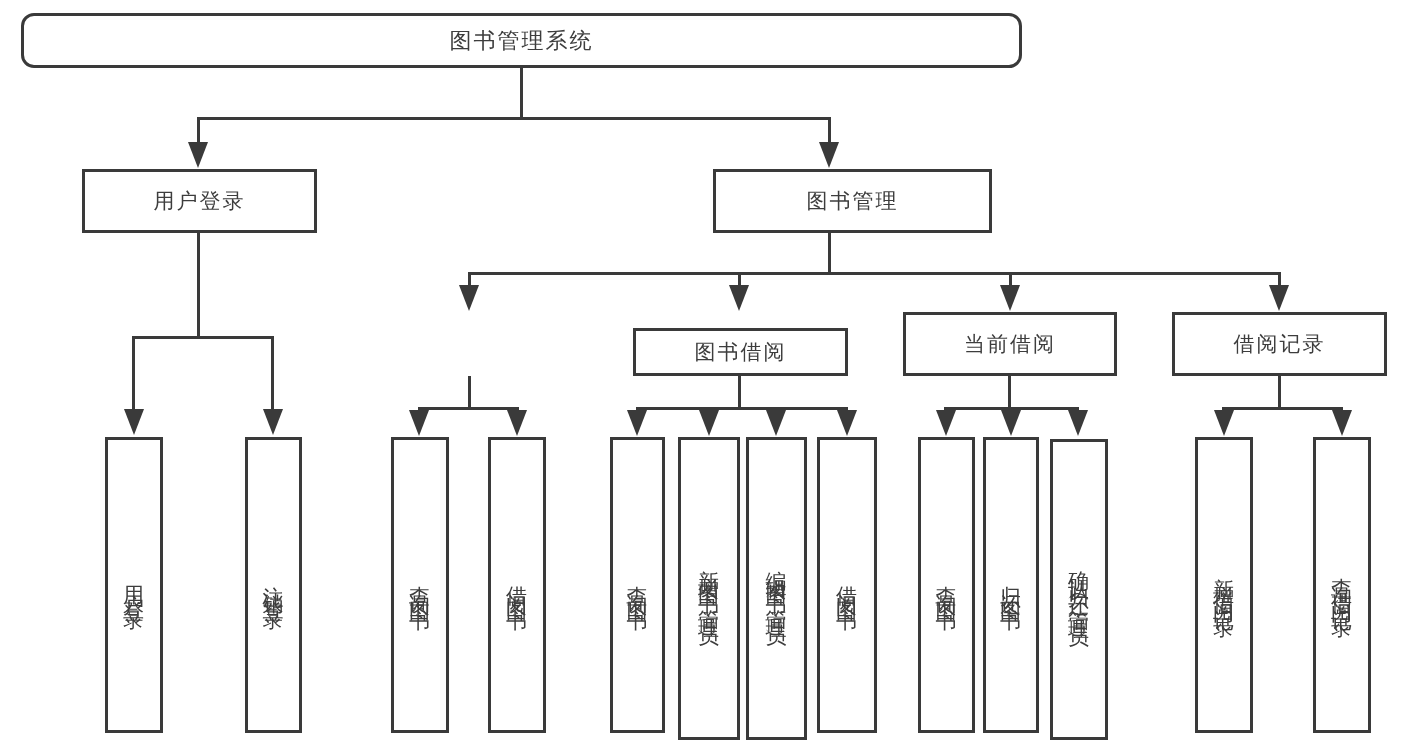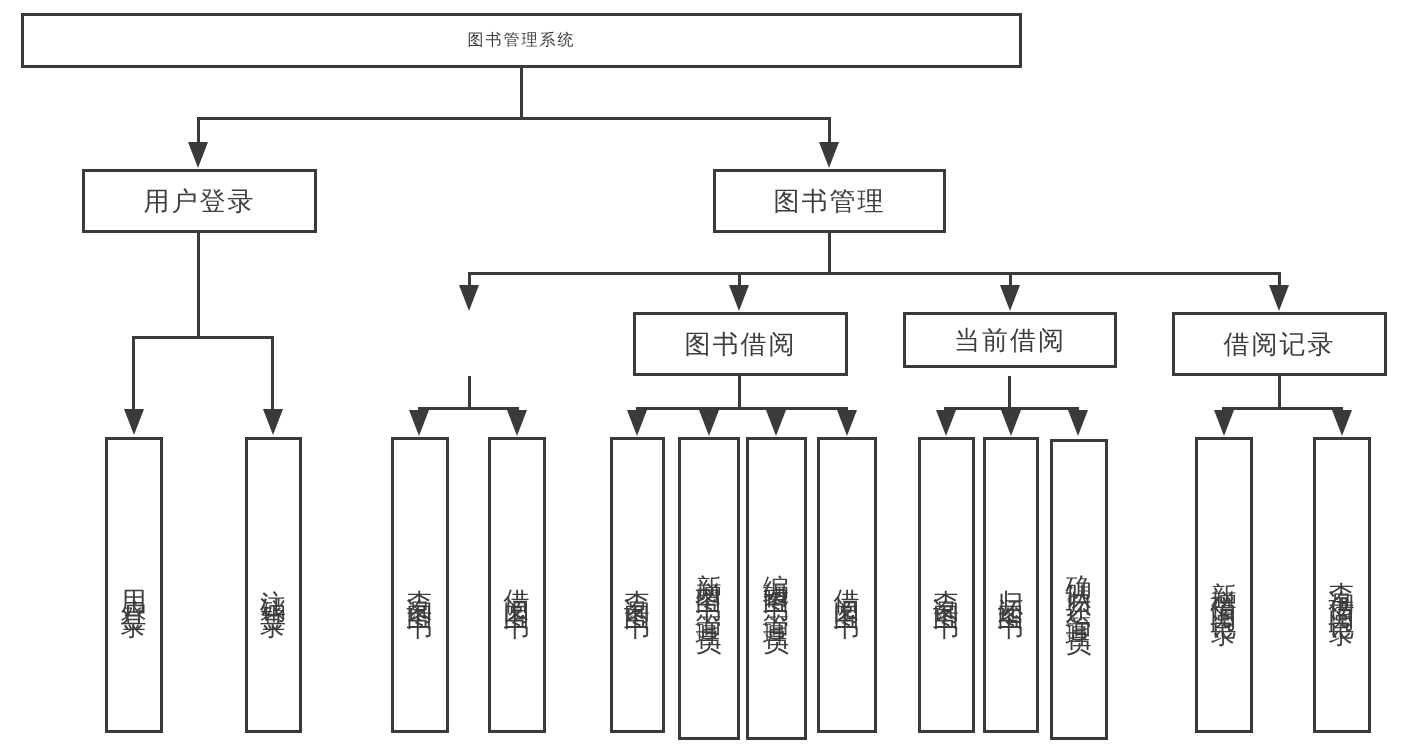--- a/index.html
+++ b/index.html
@@ -5,23 +5,23 @@
   html,body{margin:0;padding:0;background:#ffffff;}
   .canvas{
     position:relative;width:1405px;height:747px;background:#ffffff;
     font-family:"Liberation Sans","DejaVu Sans",sans-serif;
     color:#3d3d3d;overflow:hidden;
   }
   .box{
     position:absolute;box-sizing:border-box;
     border:3px solid #3a3a3a;background:#ffffff;
     display:flex;align-items:center;justify-content:center;
-    font-size:26px;letter-spacing:2px;color:#3d3d3d;
+    font-size:21px;letter-spacing:2px;color:#3d3d3d;
   }
-  .root{font-size:16px;}
+  .root{font-size:22px;border-radius:13px;}
   .leaf span{
     writing-mode:vertical-rl;text-orientation:mixed;
     letter-spacing:8px;line-height:1;display:block;
   }
   .vl{position:absolute;width:3px;background:#3a3a3a;}
   .hl{position:absolute;height:3px;background:#3a3a3a;}
   .arrow{
     position:absolute;width:0;height:0;
     border-left:10px solid transparent;border-right:10px solid transparent;
     border-top:26px solid #3a3a3a;
@@ -40,42 +40,42 @@
   <div class="box root" style="left:21px;top:13px;width:1001px;height:55px;">图书管理系统</div>
 
   <div class="vl" style="left:520px;top:68px;height:49px;"></div>
   <div class="hl" style="left:197px;top:117px;width:634px;"></div>
   <div class="vl" style="left:197px;top:117px;height:28px;"></div>
   <div class="arrow" style="left:188px;top:142px;"></div>
   <div class="vl" style="left:828px;top:117px;height:28px;"></div>
   <div class="arrow" style="left:819px;top:142px;"></div>
 
   <div class="box" style="left:82px;top:169px;width:235px;height:64px;">用户登录</div>
-  <div class="box" style="left:713px;top:169px;width:233px;height:64px;">图书管理</div>
+  <div class="box" style="left:713px;top:169px;width:279px;height:64px;">图书管理</div>
 
   <div class="vl" style="left:197px;top:233px;height:103px;"></div>
   <div class="hl" style="left:132px;top:336px;width:142px;"></div>
   <div class="vl" style="left:132px;top:336px;height:73px;"></div>
   <div class="arrow" style="left:124px;top:409px;"></div>
   <div class="vl" style="left:271px;top:336px;height:73px;"></div>
   <div class="arrow" style="left:263px;top:409px;"></div>
 
   <div class="vl" style="left:828px;top:233px;height:39px;"></div>
   <div class="hl" style="left:468px;top:272px;width:813px;"></div>
   <div class="vl" style="left:468px;top:272px;height:14px;"></div>
   <div class="arrow" style="left:459px;top:285px;"></div>
   <div class="vl" style="left:738px;top:272px;height:14px;"></div>
   <div class="arrow" style="left:729px;top:285px;"></div>
   <div class="vl" style="left:1009px;top:272px;height:14px;"></div>
   <div class="arrow" style="left:1000px;top:285px;"></div>
   <div class="vl" style="left:1278px;top:272px;height:14px;"></div>
   <div class="arrow" style="left:1269px;top:285px;"></div>
 
-  <div class="box" style="left:633px;top:312px;width:215px;height:64px;">图书借阅</div>
-  <div class="box" style="left:903px;top:312px;width:214px;height:56px;">当前借阅</div>
+  <div class="box" style="left:633px;top:328px;width:215px;height:48px;">图书借阅</div>
+  <div class="box" style="left:903px;top:312px;width:214px;height:64px;">当前借阅</div>
   <div class="box" style="left:1172px;top:312px;width:215px;height:64px;">借阅记录</div>
 
   <div class="vl" style="left:468px;top:376px;height:31px;"></div>
   <div class="hl" style="left:418px;top:407px;width:101px;"></div>
   <div class="vl" style="left:418px;top:407px;height:5px;"></div>
   <div class="arrow" style="left:409px;top:410px;"></div>
   <div class="vl" style="left:516px;top:407px;height:5px;"></div>
   <div class="arrow" style="left:507px;top:410px;"></div>
 
   <div class="vl" style="left:738px;top:376px;height:31px;"></div>

